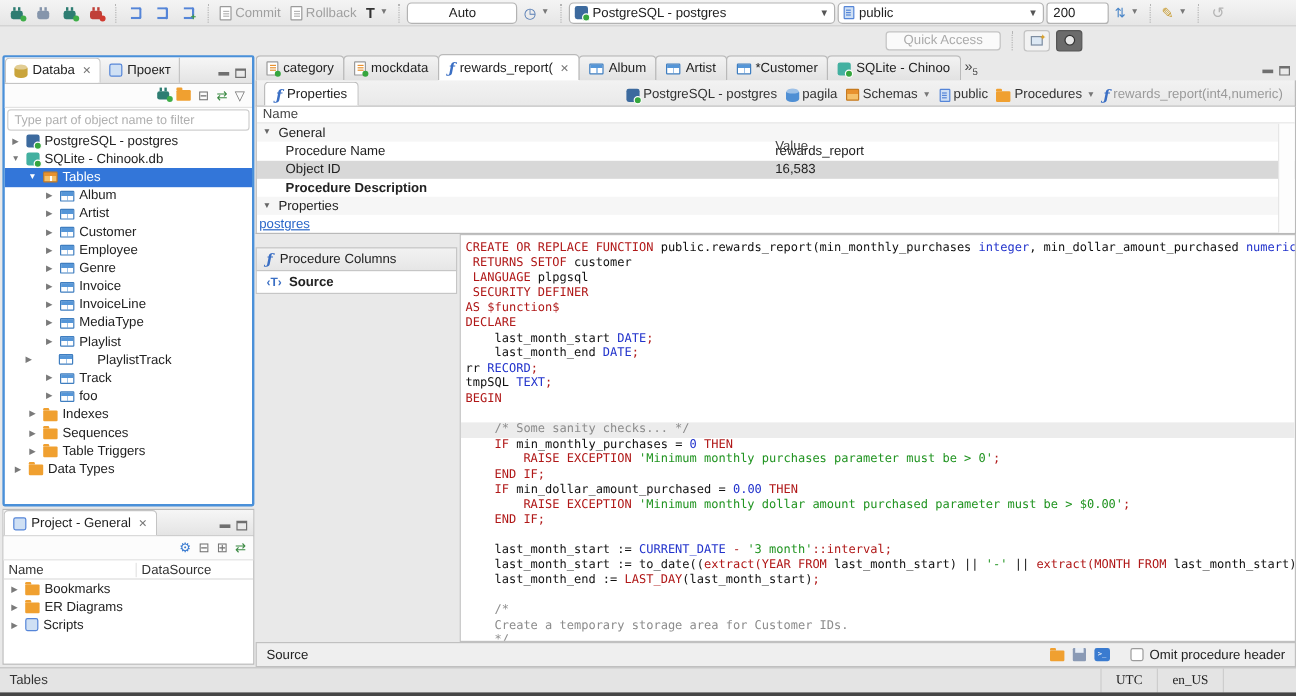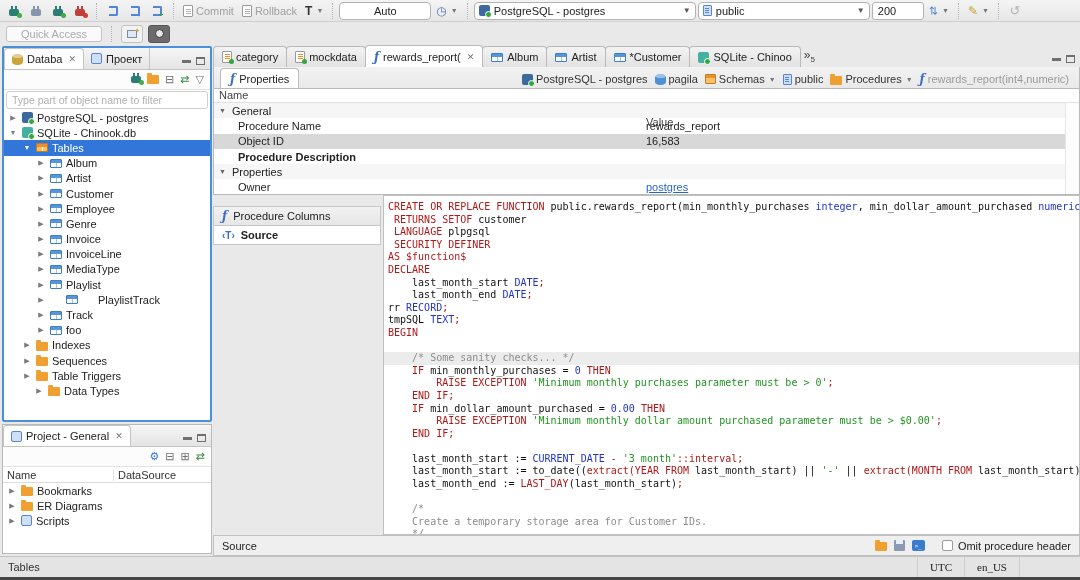--- a/index.html
+++ b/index.html
@@ -44,21 +44,21 @@
 
   .dbsq { width:11px; height:11px; border-radius:2px; position:relative; }
   .db-pg { background:#3c6a9e; }
   .db-sqlite { background:#43b0a0; }
   .dbsq::after { content:""; position:absolute; right:-2px; bottom:-2px; width:5px; height:5px; border-radius:50%; background:#36a63e; border:1px solid #fff; }
   .cyl { width:11px; height:11px; background:#4f8fd4; border-radius:5px/3px; position:relative; }
   .cyl.gold { background:#caa53c; }
   .cyl::before { content:""; position:absolute; left:0; top:0; width:11px; height:4px; border-radius:50%; background:rgba(255,255,255,.45); }
 
   
-  #subtoolbar { position:absolute; left:0; top:23px; width:908px; height:21px; display:flex; justify-content:flex-start; align-items:center; padding:0 6px; gap:5px; }
+  #subtoolbar { position:absolute; left:0; top:23px; width:908px; height:21px; display:flex; justify-content:flex-end; align-items:center; padding:0 6px; gap:5px; }
   #quick-access { width:96px; height:16px; border:1px solid #c2c2c2; border-radius:3px; background:#fafafa; color:#aaa; display:flex; align-items:center; justify-content:center; }
   .persp-btn { width:22px; height:18px; border:1px solid #c2c2c2; border-radius:3px; background:#f2f2f2; display:flex; align-items:center; justify-content:center; position:relative; }
   .persp-btn.pressed { background:#6b6b6b; border-color:#565656; }
   .persp-win { width:10px; height:8px; border:1px solid #7d8da0; background:#dce8f4; }
   .persp-star { position:absolute; right:2px; top:1px; color:#d8a javascript02c; font-size:7px; color:#d8a02c; }
   .persp-logo { width:9px; height:9px; border-radius:50%; background:#e8e8e8; border:1px solid #333; }
 
   
   .panel { position:absolute; background:#fff; border:1px solid #b9b9b9; }
   .view-tabbar { height:22px; background:linear-gradient(#f6f6f6,#e4e4e4); border-bottom:1px solid #c4c4c4; display:flex; align-items:flex-end; }
@@ -337,21 +337,21 @@
       <div class="trow" style="padding-left: 32px;">
         <span class="arr">▶</span>
         <span class="ti ic-table"></span>
         <span>MediaType</span>
       </div>
       <div class="trow" style="padding-left: 32px;">
         <span class="arr">▶</span>
         <span class="ti ic-table"></span>
         <span>Playlist</span>
       </div>
-      <div class="trow" style="padding-left: 32px; gap: 20px;">
+      <div class="trow" style="padding-left: 15px; gap: 20px;">
         <span class="arr">▶</span>
         <span class="ti ic-table"></span>
         <span>PlaylistTrack</span>
       </div>
       <div class="trow" style="padding-left: 32px;">
         <span class="arr">▶</span>
         <span class="ti ic-table"></span>
         <span>Track</span>
       </div>
       <div class="trow" style="padding-left: 32px;">
@@ -367,21 +367,21 @@
       <div class="trow" style="padding-left: 18px;">
         <span class="arr">▶</span>
         <span class="ti ic-folder"></span>
         <span>Sequences</span>
       </div>
       <div class="trow" style="padding-left: 18px;">
         <span class="arr">▶</span>
         <span class="ti ic-folder"></span>
         <span>Table Triggers</span>
       </div>
-      <div class="trow" style="padding-left: 30px;">
+      <div class="trow" style="padding-left: 6px;">
         <span class="arr">▶</span>
         <span class="ti ic-folder"></span>
         <span>Data Types</span>
       </div>
     </div>
 </div>
 
 <div class="panel" id="project-panel">
   <div class="view-tabbar">
     <div class="vtab active">
@@ -528,23 +528,20 @@
           <div class="gval"><span></span></div>
         </div>
         <div class="grow group stripe">
           <div class="gname">
             <span class="garr">▼</span>
             <span>Properties</span>
           </div>
           <div class="gval"><span></span></div>
         </div>
         <div class="grow">
-          <div class="gname">
-            <span>Owner</span>
-          </div>
           <div class="gval"><a>postgres</a></div>
         </div>
       </div>
     <div id="grid-scroll"></div>
   </div>
 
   <div id="lower-zone">
     <div id="sash">▲▼</div>
     <div id="side-tabs">
         <div class="stab">

